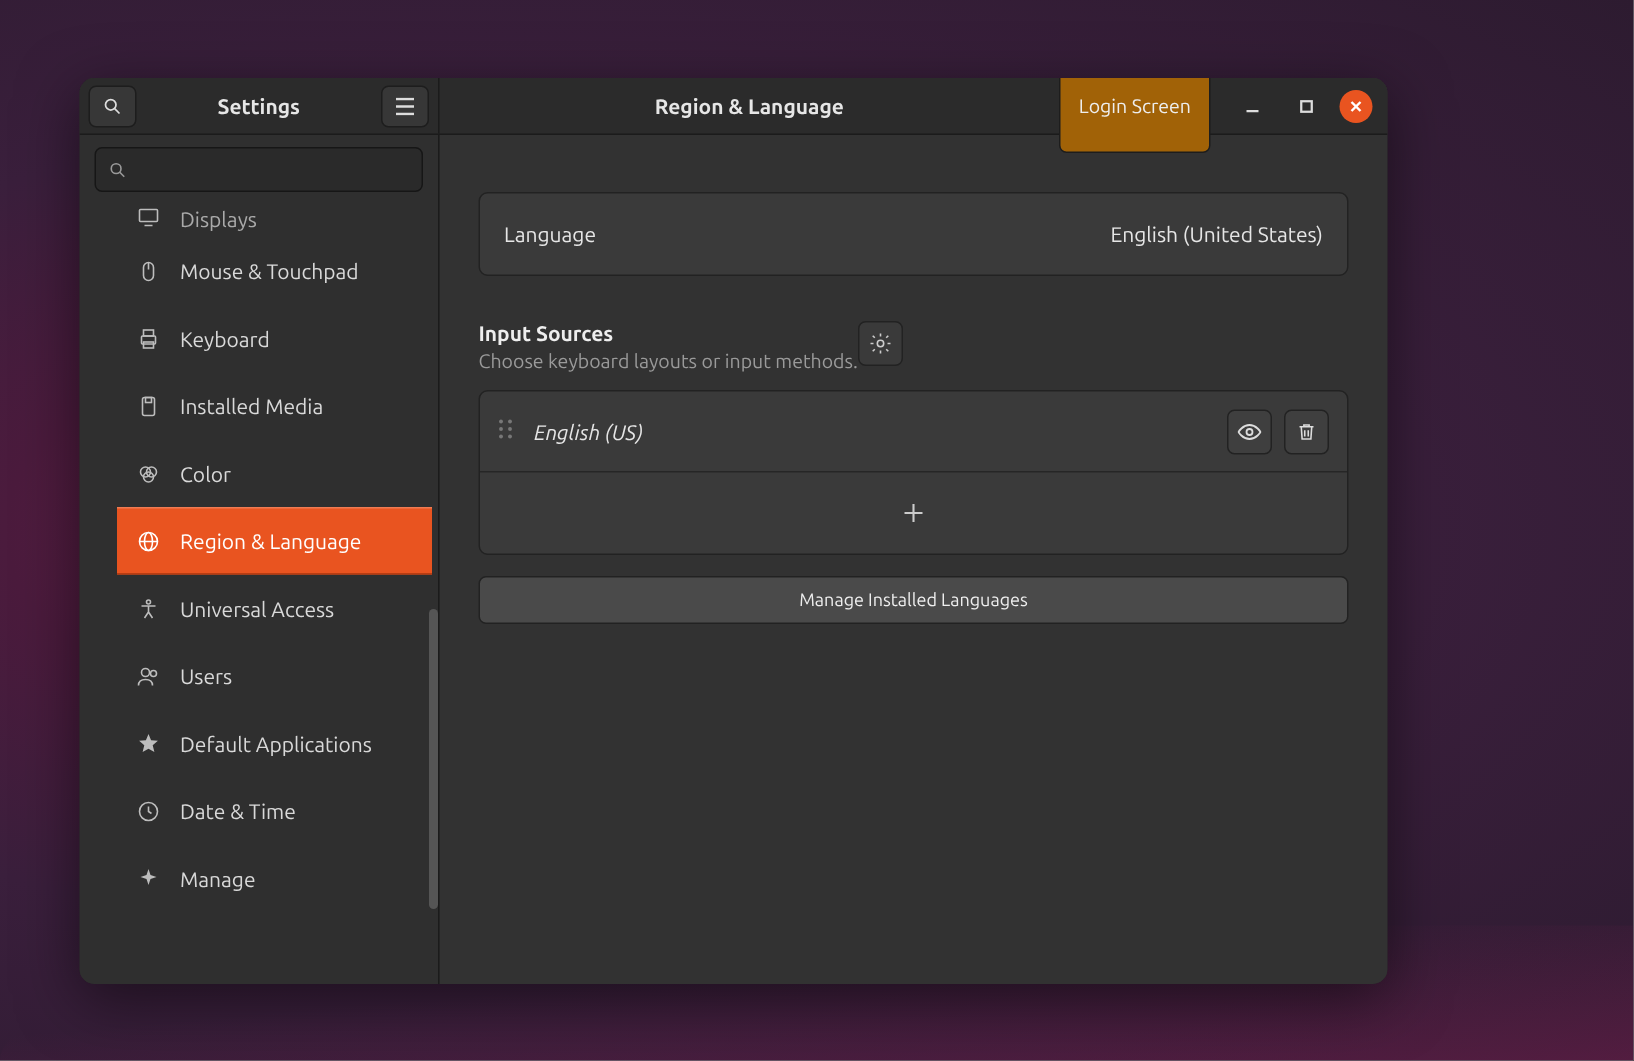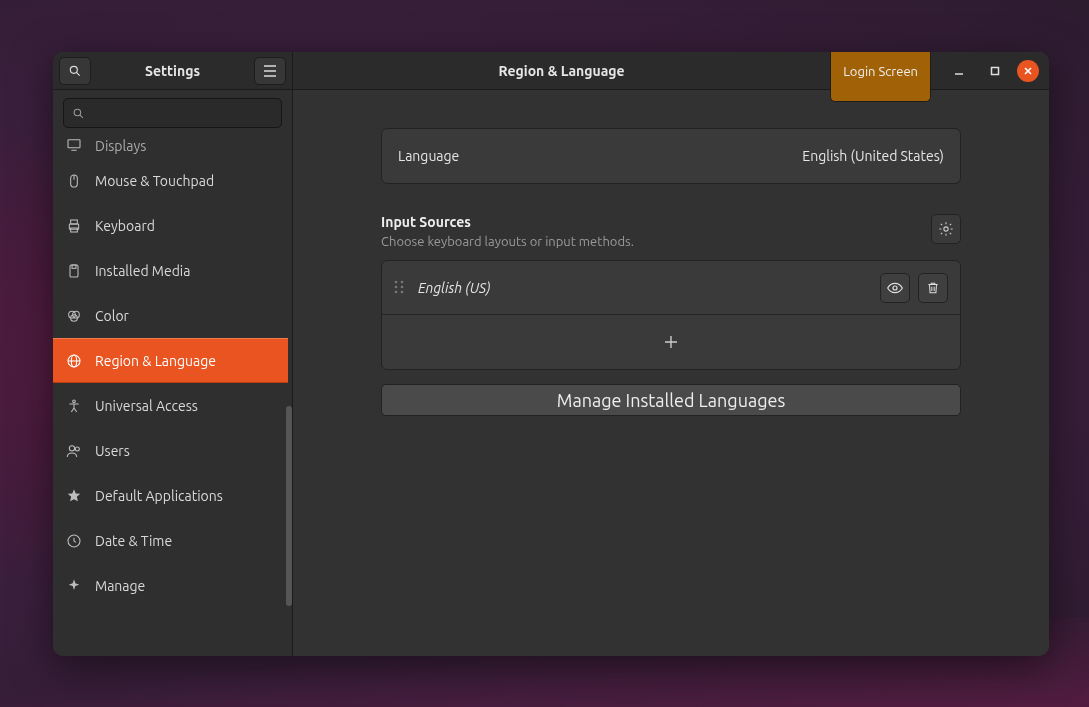--- a/index.html
+++ b/index.html
@@ -10,21 +10,21 @@
     position: relative;
   }
   .wallpaper-swoop {
     position: absolute; left: 0; right: 0; bottom: 0; height: 90px;
     background: linear-gradient(355deg, rgba(120,30,80,0.5) 0%, transparent 60%);
     border-top-left-radius: 700px 120px;
   }
   .window {
     position: absolute;
     left: 53px; top: 52px;
-    width: 996px; height: 604px;
+    width: 872px; height: 604px;
     background: #2c2c2c;
     border-radius: 10px;
     box-shadow: 0 10px 40px rgba(0,0,0,0.5);
     overflow: hidden;
     display: flex;
   }
   
   .titlebar {
     position: absolute; top: 0; left: 0; right: 0; height: 38px;
     background: #2b2b2b;
@@ -64,21 +64,21 @@
   }
   .search-wrap { padding: 8px 10px; }
   .search-box {
     display: flex; align-items: center;
     background: #2a2a2a; border: 1px solid #161616; border-radius: 5px;
     height: 30px; padding: 0 8px; color: #aaa;
   }
   .search-box svg { flex-shrink: 0; }
   .search-input { flex:1; background: transparent; border: 0; outline: 0; color: #ddd; margin-left: 6px; font-size: 13px; }
 
-  .nav-list { flex: 1; overflow: hidden; position: relative; padding-right: 4px;}
+  .nav-list { flex: 1; overflow: hidden; position: relative; padding-right: 4px; padding-left: 25px;}
   .nav-item {
     display: flex; align-items: center; gap: 12px;
     height: 45px; padding: 0 12px;
     color: #d9d9d9; font-size: 14px;
     cursor: default;
   }
   .nav-item.cut { height: 22px; align-items: flex-end; padding-bottom: 4px; color: #aaa;}
   .nav-item.active {
     background: #e95420; color: #fff;
     border-top: 1px solid #f07b52;
@@ -109,21 +109,21 @@
     background: #3a3a3a;
   }
   .setting-row {
     display: flex; align-items: center; justify-content: space-between;
     padding: 0 16px; height: 54px;
     border-bottom: 1px solid #262626;
     font-size: 14px;
   }
   .setting-row:last-child { border-bottom: 0; }
   .setting-row .val { color: #e6e6e6; }
-  .section-head { display:flex; align-items:flex-start; justify-content: space-between; margin-top: 30px;}
+  .section-head { display:flex; align-items:flex-start; margin-top: 30px;}
   .section-head h3 { font-size: 14px; font-weight: 700; color: #eee; }
   .section-head p { font-size: 13px; color: #9a9a9a; margin-top: 4px; }
   .gear-btn {
     width: 30px; height: 30px; border: 1px solid #222; border-radius: 5px;
     background: #3a3a3a; display:flex; align-items:center; justify-content:center; color:#ccc;
   }
   .input-list { margin-top: 12px; border: 1px solid #222; border-radius: 6px; overflow: hidden; background: #3a3a3a;}
   .input-row {
     display: flex; align-items: center; height: 54px; padding: 0 12px;
     border-bottom: 1px solid #262626;
@@ -131,21 +131,21 @@
   .drag-handle { color: #777; margin-right: 14px; letter-spacing: 1px; font-size: 12px;}
   .input-row .label { flex: 1; font-size: 14px; font-style: italic; }
   .row-btn {
     width: 30px; height: 30px; border: 1px solid #222; border-radius: 5px;
     background: #3f3f3f; display:flex; align-items:center; justify-content:center; color:#ddd; margin-left: 8px;
   }
   .add-row { justify-content: center; color: #ccc; height: 54px; border-bottom: 0;}
   .manage-btn {
     width: 100%; height: 32px; margin-top: 14px;
     background: #4a4a4a; border: 1px solid #222; border-radius: 5px;
-    color: #eee; font-size: 18px;
+    color: #eee; font-size: 12px;
     display:flex; align-items:center; justify-content:center;
   }
 </style>
 </head>
 <body>
 
 <div class="wallpaper-swoop"></div>
 
 <div class="window">
 

